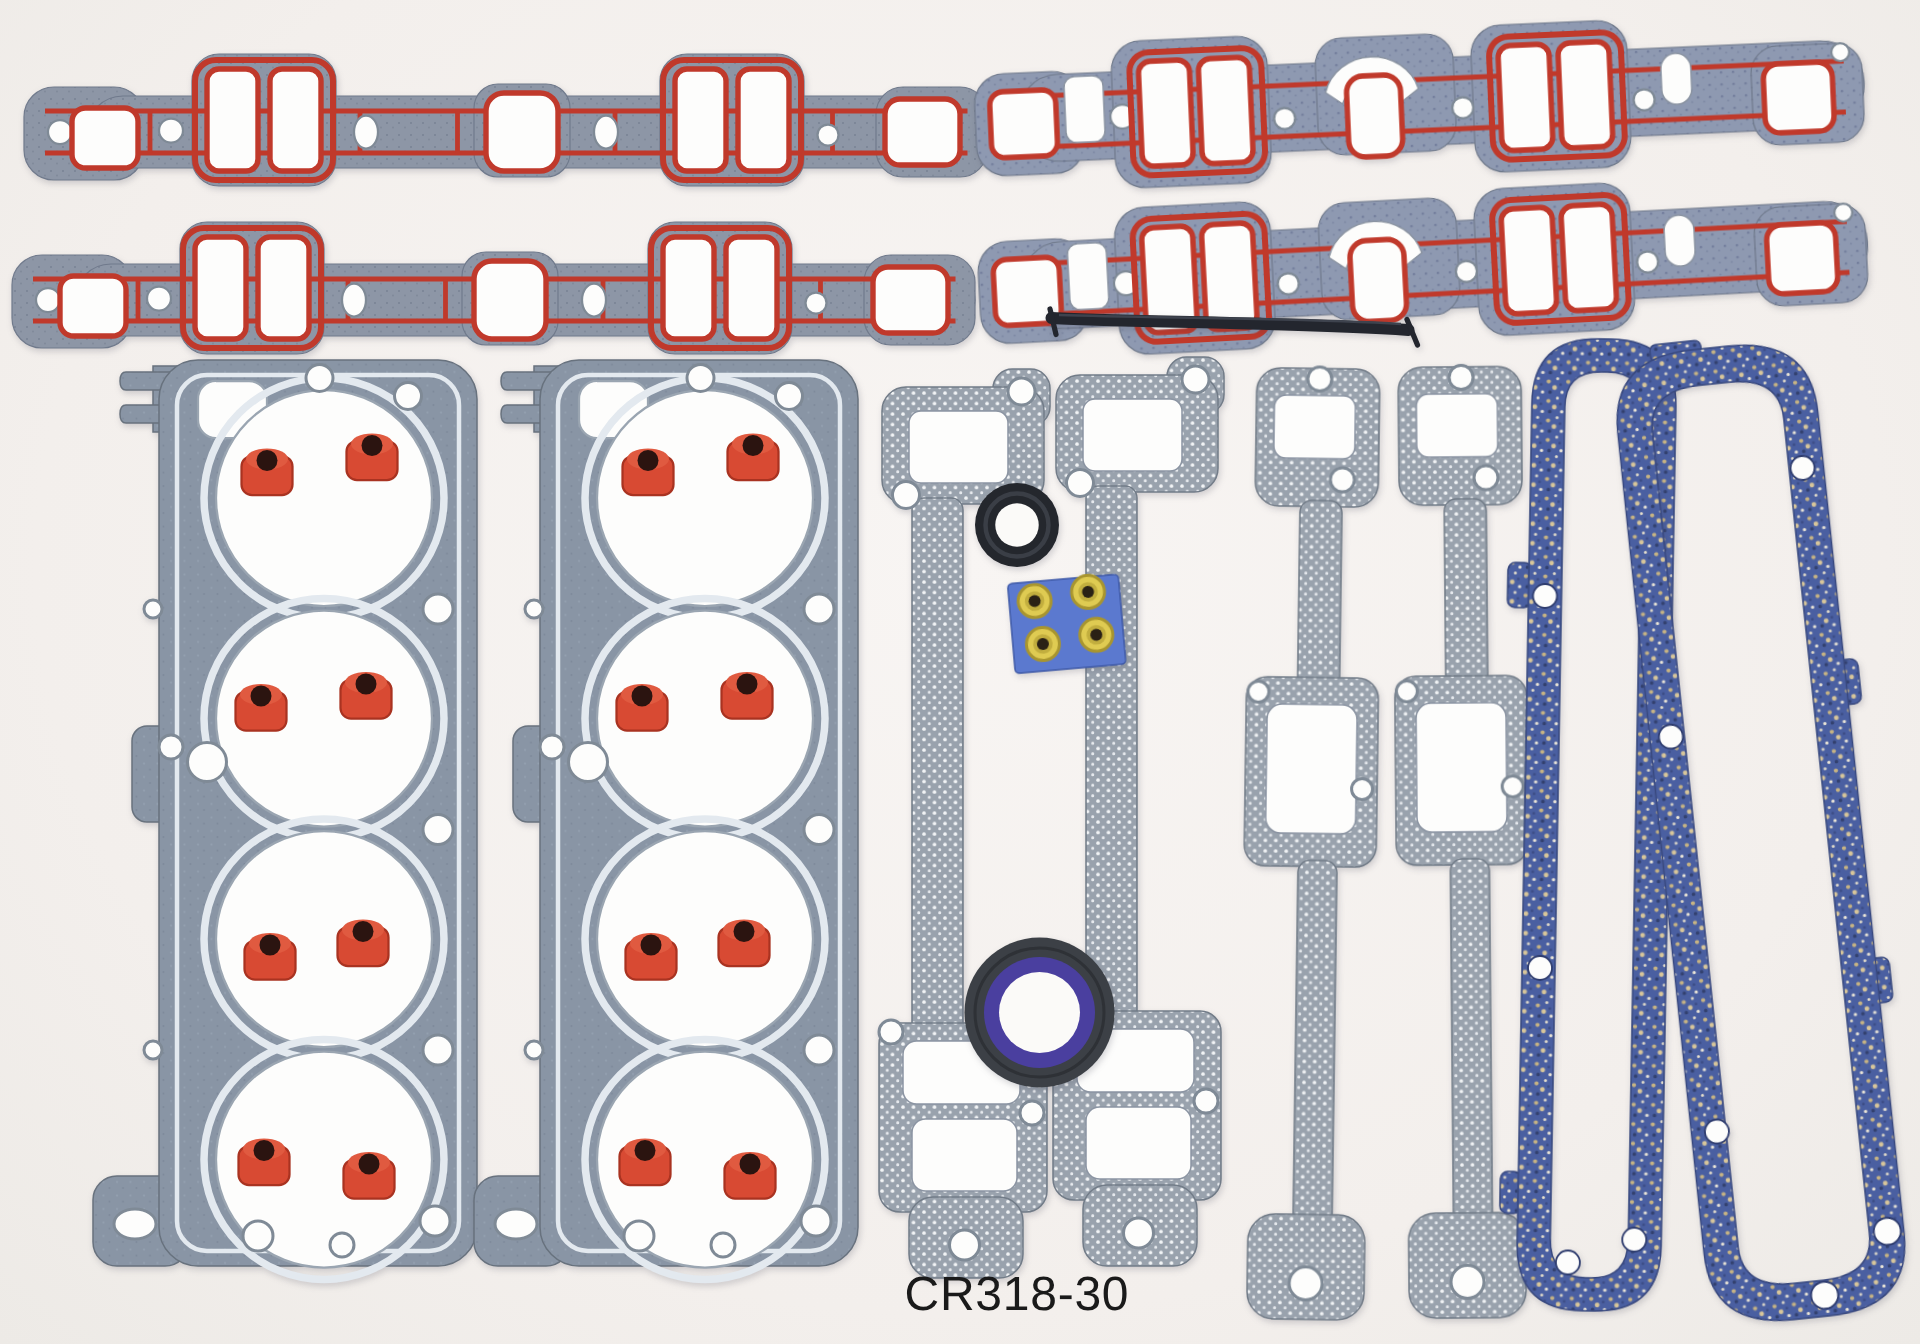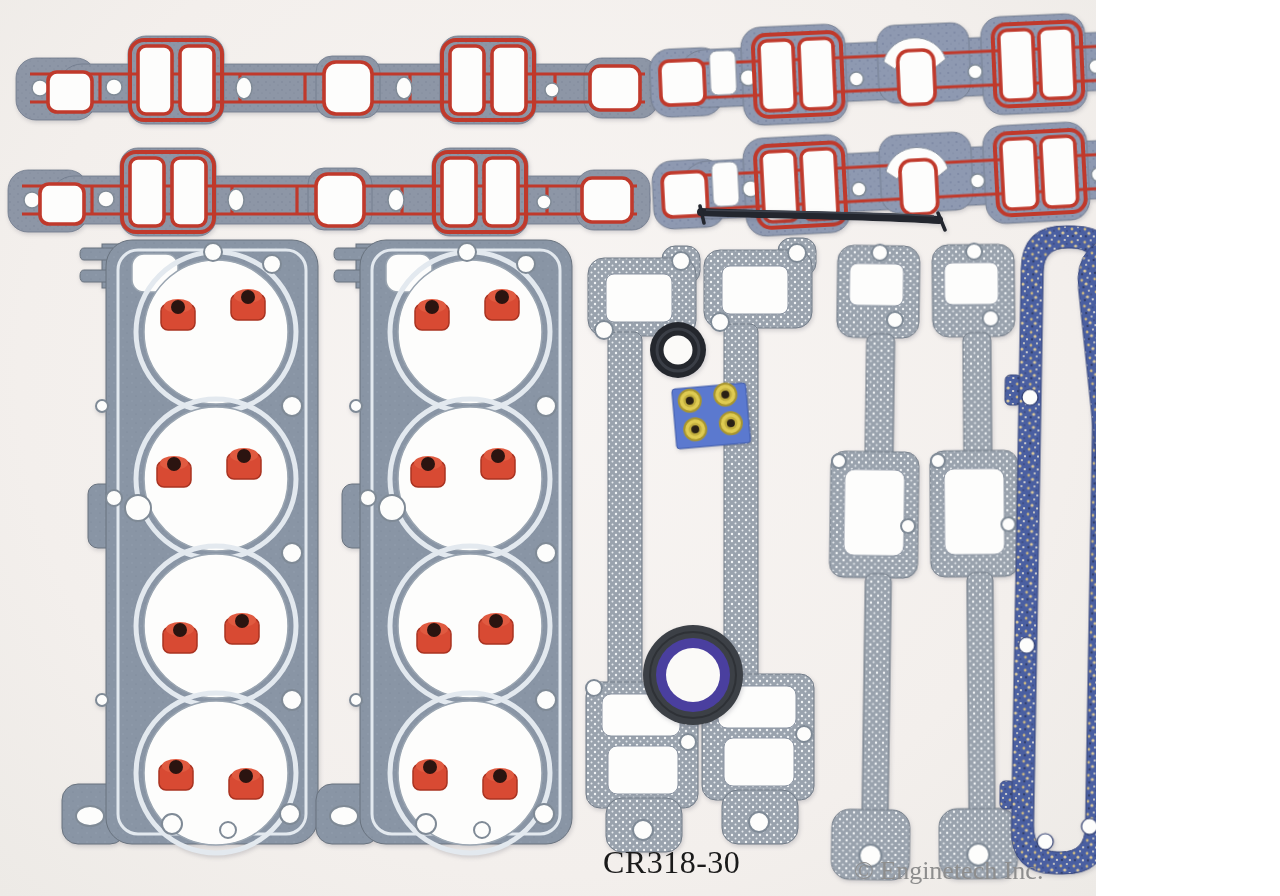--- a/index.html
+++ b/index.html
@@ -1,21 +1,21 @@
 <!DOCTYPE html>
 <html style="--bg: #f3efec; --bg_light: #f8f5f3; --bg_dark: #edeae6; --red_print: #c0392b; --seal_red: #d84a33; --emboss_white: #e3e9ef; --steel_edge: #727c88; --cutout_white: #fdfdfc; --cork_blue: #4a5fa1; --card_blue: #5b79cf; --grommet_yellow: #dfcb52; --rubber_black: #23262e; --timing_ring_gray: #3c4046; --timing_ring_blue: #4a3f9f; --text_black: #1a1a1a; --text_gray: #8d8d8d;"><head>
 <meta charset="utf-8">
 <style>
   html,body{margin:0;padding:0;}
   #stage{
     position:relative;
-    width:1096px;height:896px;
+    width:1280px;height:896px;
     overflow:hidden;
     background: radial-gradient(ellipse at 50% 42%, var(--bg_light,#f8f5f3) 0%, var(--bg,#f3efec) 68%, var(--bg_dark,#edeae6) 100%);
-    font-family:Liberation Serif, serif;
+    font-family:Liberation Sans, sans-serif;
   }
   #gasket-svg{position:absolute;left:0;top:0;}
   .caption{position:absolute;white-space:nowrap;}
   #part-number{left:603px;top:844px;font-size:32px;color:var(--text_black,#1a1a1a);letter-spacing:.5px;}
   #copyright{left:854px;top:856px;font-size:26px;color:var(--text_gray,#8d8d8d);}
 
   
   .ig-body rect{fill:url(#texIntakeL);}
   .igb-body rect{fill:url(#texIntakeR);}
   .ig-edge{stroke:#707a8c;stroke-width:.8;}
@@ -307,15 +307,14 @@
              M -44,52 Q -44,24 -10,24 L 10,24 Q 44,24 44,52 L 44,598 Q 44,626 10,626 L -10,626 Q -44,626 -44,598 Z"></path>
     <circle class="hole-c" cx="-53" cy="255" r="8"></circle>
     <circle class="hole-c" cx="-50" cy="520" r="8"></circle>
     <circle class="hole-c" cx="10" cy="636" r="9"></circle>
     <circle class="hole-c" cx="56" cy="598" r="9"></circle>
     <circle class="hole-c" cx="53" cy="86" r="8"></circle>
   </g>
 </svg>
 
 <div id="part-number" class="caption">CR318-30</div>
-<div id="copyright" class="caption">© Enginetech Inc.</div>
 
 </div>
 
 </body></html>

